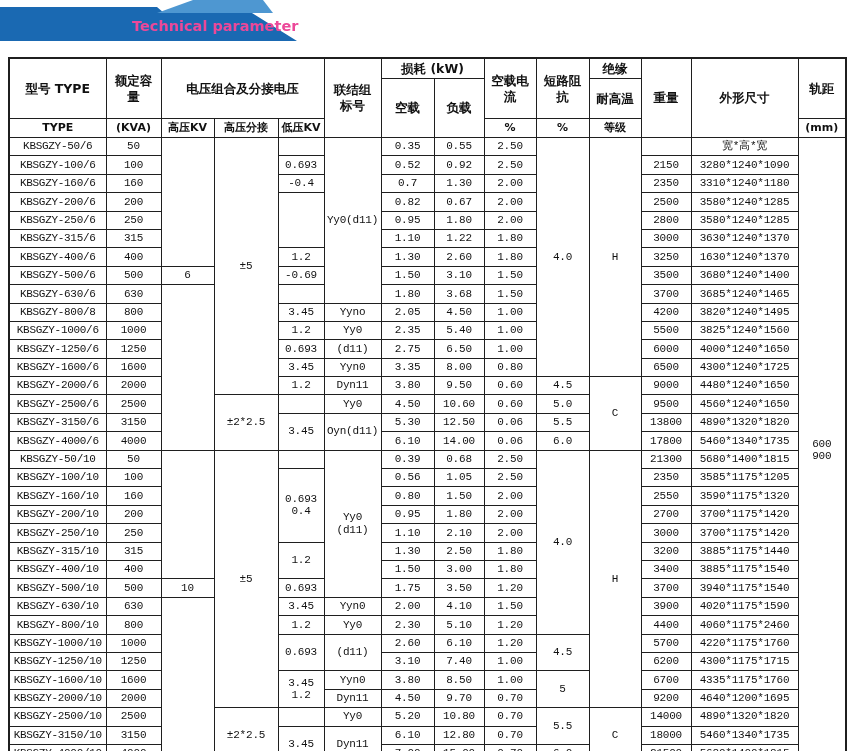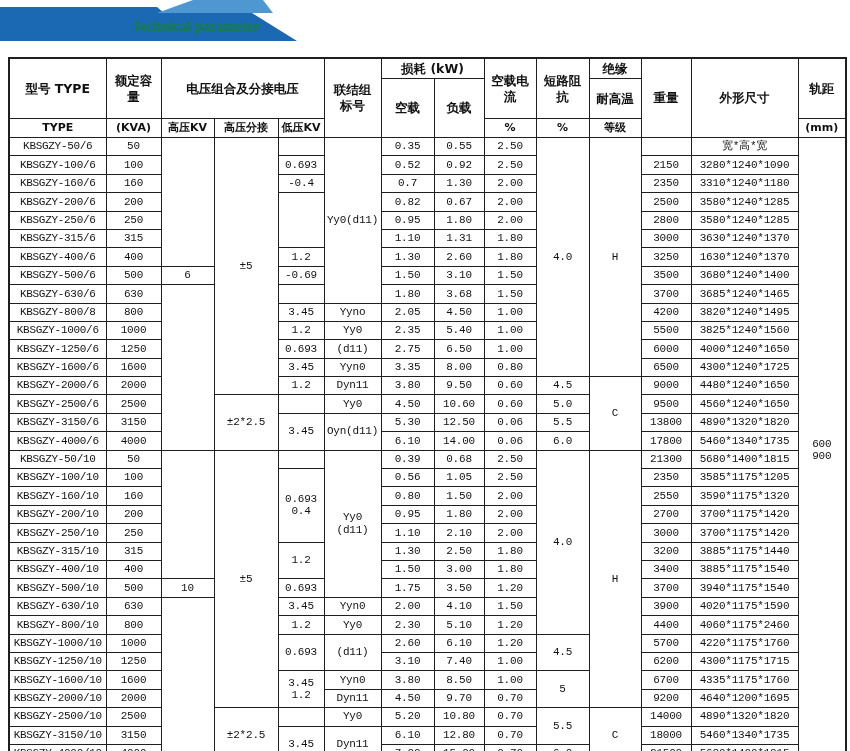--- a/index.html
+++ b/index.html
@@ -20,22 +20,22 @@
   }
   .banner .shape-light{
     position:absolute;left:0;top:0;width:320px;height:48px;background:var(--blue-light);
     clip-path:polygon(157px 13px,193px 0px,263px 0px,273px 13px);
   }
   .banner .title-cn{
     position:absolute;left:11px;top:5px;color:#fff;font-size:29px;font-weight:bold;
     letter-spacing:2px;white-space:nowrap;z-index:2;
   }
   .banner .title-en{
-    position:absolute;left:132px;top:18px;color:#15803d;font-size:14.5px;font-weight:bold;
-    white-space:nowrap;z-index:2;font-family:Liberation Serif, serif;
+    position:absolute;left:132px;top:18px;color:#ec4899;font-size:14.5px;font-weight:bold;
+    white-space:nowrap;z-index:2;
   }
   
   table.spec{
     position:absolute;left:8px;top:57px;border-collapse:collapse;table-layout:fixed;
     border:2px solid var(--line);
   }
   table.spec th,table.spec td{
     border:1px solid var(--line);text-align:center;vertical-align:middle;
     padding:0 1px;overflow:hidden;
   }
@@ -167,21 +167,21 @@
         <td>0.95</td>
         <td>1.80</td>
         <td>2.00</td>
         <td>2800</td>
         <td>3580*1240*1285</td>
       </tr>
       <tr>
         <td class="c-type">KBSGZY-315/6</td>
         <td>315</td>
         <td>1.10</td>
-        <td>1.31</td>
+        <td>1.22</td>
         <td>1.80</td>
         <td>3000</td>
         <td>3630*1240*1370</td>
       </tr>
       <tr>
         <td class="c-type">KBSGZY-400/6</td>
         <td>400</td>
         <td>1.2</td>
         <td>1.30</td>
         <td>2.60</td>

